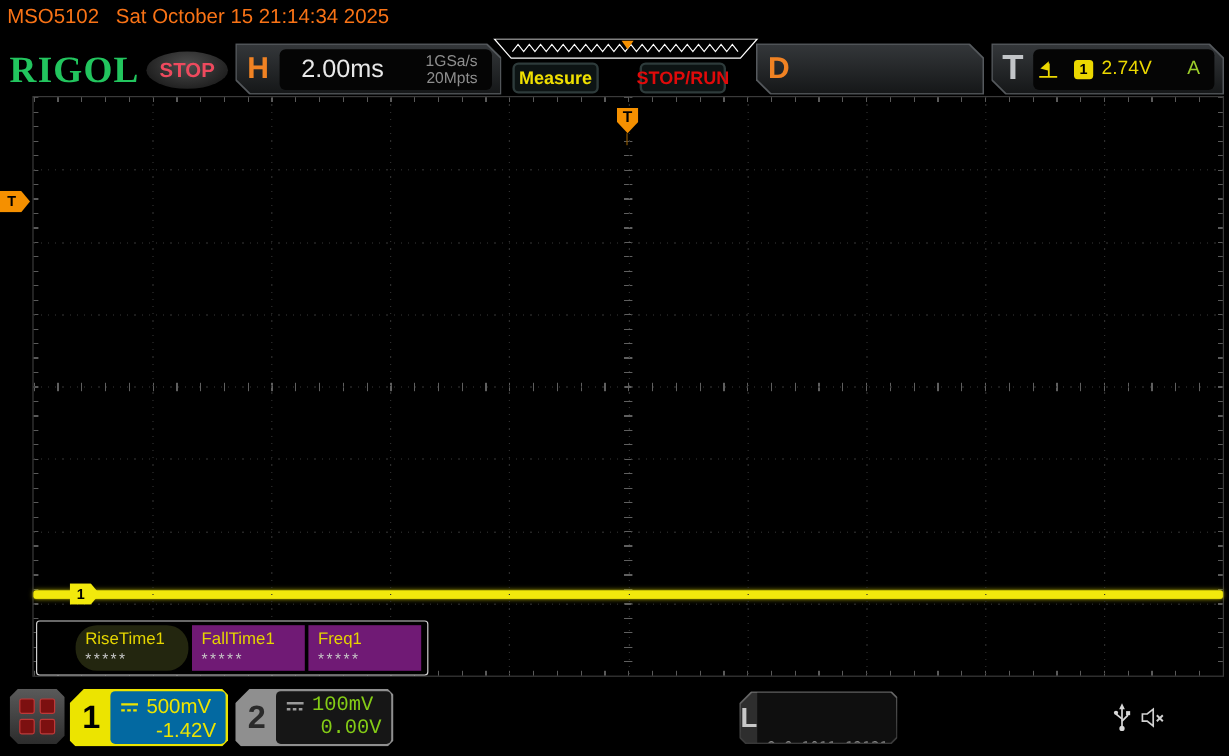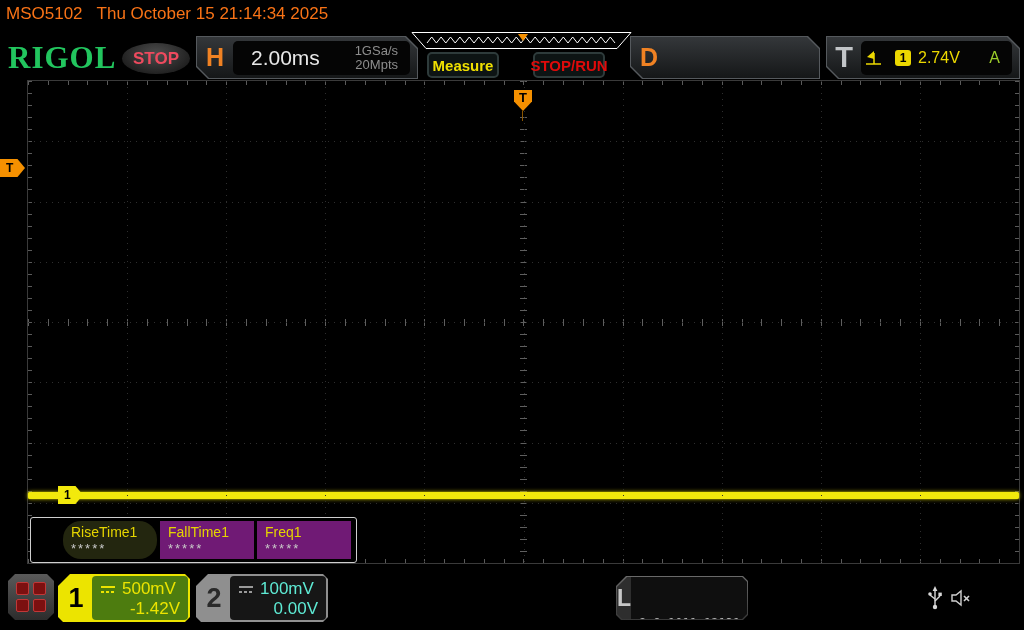--- a/index.html
+++ b/index.html
@@ -102,24 +102,24 @@
               clip-path:polygon(12px 0, calc(100% - 5px) 0, 100% 5px, 100% calc(100% - 5px),
                         calc(100% - 5px) 100%, 5px 100%, 0 calc(100% - 5px), 0 12px);
               display:flex; }
   .chwidget .tab { width:32px; display:flex; align-items:center; justify-content:center;
                    font-size:27px; font-weight:bold; }
   .chwidget .body { flex:1; border-radius:4px; padding:3px 8px 2px 8px; font-size:17px; }
   .chwidget .row1 { display:flex; align-items:center; gap:6px; }
   .chwidget .row2 { text-align:right; }
   .ch1 { left:58px; background:#ece400; }
   .ch1 .tab { color:#000; }
-  .ch1 .body { background:#4d7c0f; color:#ece400; }
+  .ch1 .body { background:#0369a1; color:#ece400; }
   .ch2 { left:196px; background:#8f8f8f; }
   .ch2 .tab { color:#2a2a2a; }
-  .ch2 .body { background:#161616; color:#5eead4; }
+  .ch2 .body { background:#161616; color:#84cc16;font-family:Liberation Mono, monospace; }
 
   .lwidget { position:absolute; left:616px; top:576px; width:132px; height:44px;
              background:linear-gradient(#6a6a6a,#383838); padding:1px;
              clip-path:polygon(10px 0, calc(100% - 5px) 0, 100% 5px, 100% calc(100% - 5px),
                        calc(100% - 5px) 100%, 5px 100%, 0 calc(100% - 5px), 0 10px);
              display:flex; }
   .lwidget-inner { width:100%; height:100%; background:#2e2e2e; display:flex; align-items:center;
              clip-path:polygon(10px 0, calc(100% - 5px) 0, 100% 5px, 100% calc(100% - 5px),
                        calc(100% - 5px) 100%, 5px 100%, 0 calc(100% - 5px), 0 10px); }
   .lwidget .ltab { width:30px; text-align:center; color:#c8c8c8; font-size:23px; font-weight:bold; }
@@ -131,21 +131,21 @@
   .spk-icon { position:absolute; left:950px; top:589px; }
   .clock { position:absolute; left:977px; top:588px; color:#b4b4b4; font-size:20px;margin-top:48px; }
 </style>
 </head>
 <body>
 
 <div class="screen">
 
   <div class="topbar">
     <span>MSO5102</span>
-    <span>Thu October 15 21:14:34 2025</span>
+    <span>Sat October 15 21:14:34 2025</span>
   </div>
 
   <div class="logo">RIGOL</div>
   <div class="stop-badge">STOP</div>
 
   <div class="panel" style="left:196px; top:36px; width:222px; height:43px;">
     <div class="panel-body">
       <div class="panel-letter">H</div>
       <div class="panel-screen">
         <div class="tb-value">2.00ms</div>

